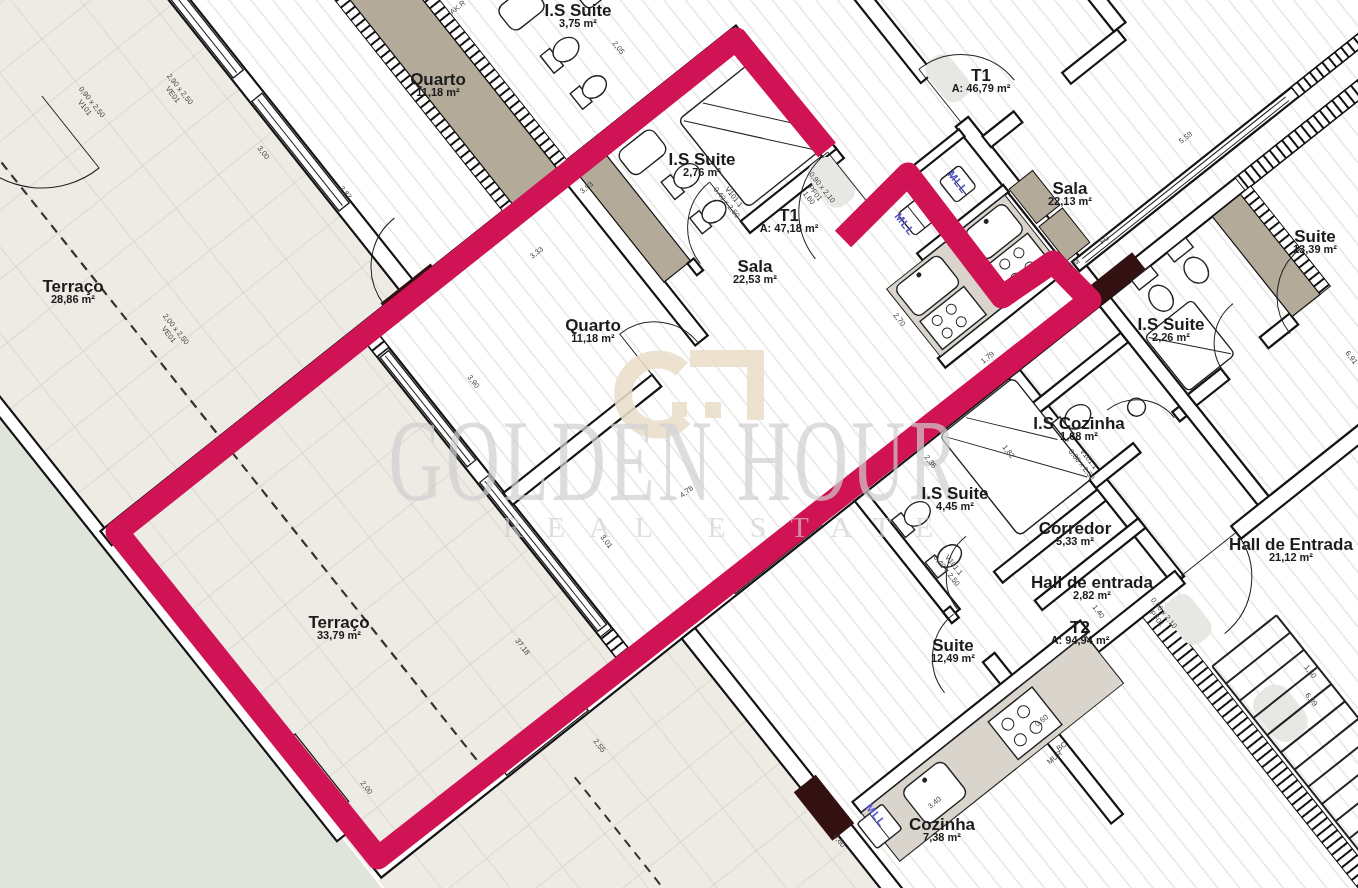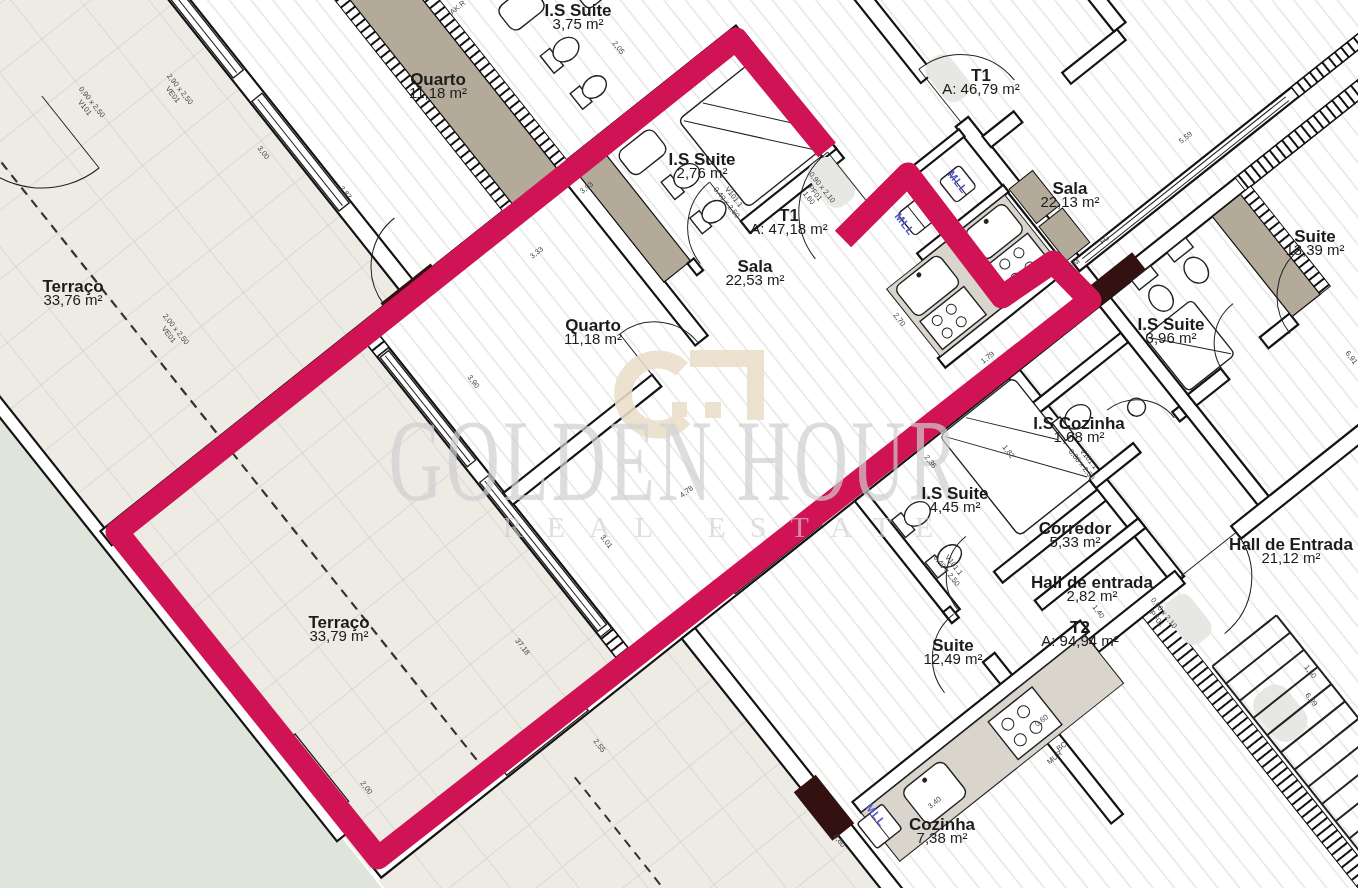--- a/index.html
+++ b/index.html
@@ -7,21 +7,21 @@
          font-family:"Liberation Sans",sans-serif;}
   svg{position:absolute;left:0;top:0;}
   .w{fill:#fff;stroke:var(--wall);stroke-width:2.2;}
   .thin{stroke:#222;stroke-width:1;fill:none;}
   .fix{fill:#fff;stroke:#222;stroke-width:1.4;}
   .arc{fill:none;stroke:#222;stroke-width:1;}
   #labels{position:absolute;inset:0;pointer-events:none;}
   .room-label{position:absolute;transform:translate(-50%,-50%);text-align:center;
               color:#1b1b1b;line-height:13px;white-space:nowrap;}
   .room-label .rname{font-size:17px;font-weight:bold;display:block;}
-  .room-label .rarea{font-size:15px;display:block;}
+  .room-label .rarea{font-size:11px;display:block;font-weight:bold;}
   .dim-label{position:absolute;font-size:7.5px;color:#444;line-height:8.5px;
              white-space:pre-line;text-align:center;}
   .mll-label{position:absolute;font-size:11px;font-weight:bold;color:var(--mll-blue);
              letter-spacing:1px;}
   .wm-text{font-family:"Liberation Serif",serif;}
 </style>
 </head>
 <body>
 
 <div class="stage">
@@ -333,29 +333,29 @@
       <div class="room-label" style="left: 755px; top: 273px;">
         <span class="rname">Sala</span>
         <span class="rarea">22,53 m²</span>
       </div>
       <div class="room-label" style="left: 593px; top: 332px;">
         <span class="rname">Quarto</span>
         <span class="rarea">11,18 m²</span>
       </div>
       <div class="room-label" style="left: 73px; top: 293px;">
         <span class="rname">Terraço</span>
-        <span class="rarea">33,76 m²</span>
+        <span class="rarea">28,86 m²</span>
       </div>
       <div class="room-label" style="left: 1315px; top: 243px;">
         <span class="rname">Suite</span>
         <span class="rarea">13,39 m²</span>
       </div>
       <div class="room-label" style="left: 1171px; top: 331px;">
         <span class="rname">I.S Suite</span>
-        <span class="rarea">3,96 m²</span>
+        <span class="rarea">2,26 m²</span>
       </div>
       <div class="room-label" style="left: 1079px; top: 430px;">
         <span class="rname">I.S Cozinha</span>
         <span class="rarea">1,68 m²</span>
       </div>
       <div class="room-label" style="left: 955px; top: 500px;">
         <span class="rname">I.S Suite</span>
         <span class="rarea">4,45 m²</span>
       </div>
       <div class="room-label" style="left: 1075px; top: 535px;">

